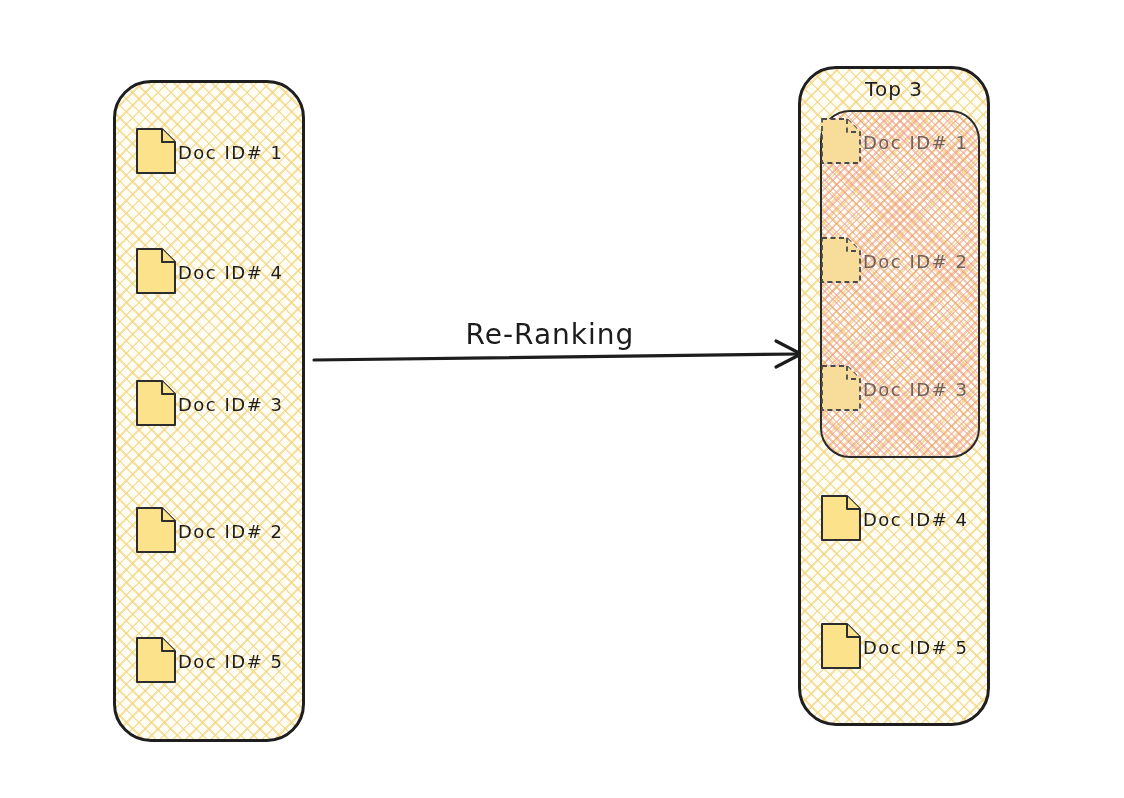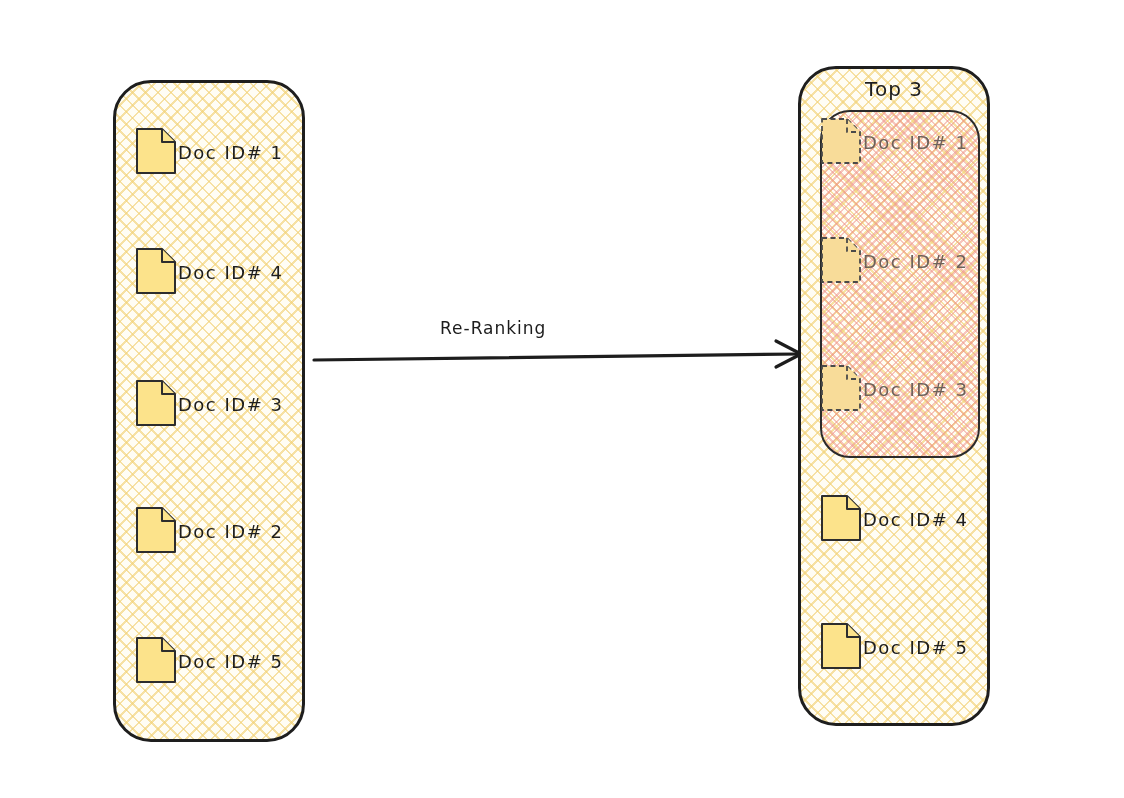--- a/index.html
+++ b/index.html
@@ -69,21 +69,22 @@
     color: #1e1e1e;
   }
   .doc.muted .doc-label { color: #6e625b; }
 
   
   .arrow-svg { position: absolute; left: 310px; top: 328px; }
   .arrow-label {
     position: absolute;
     left: 440px; top: 318px;
     width: 220px;
-    font-size: 17px;
+    text-align: center;
+    font-size: 28px;
     letter-spacing: 1px;
     color: #1c1c1c;
   }
 </style>
 </head>
 <body>
 
 <div id="canvas">
 
   <div class="panel left">

